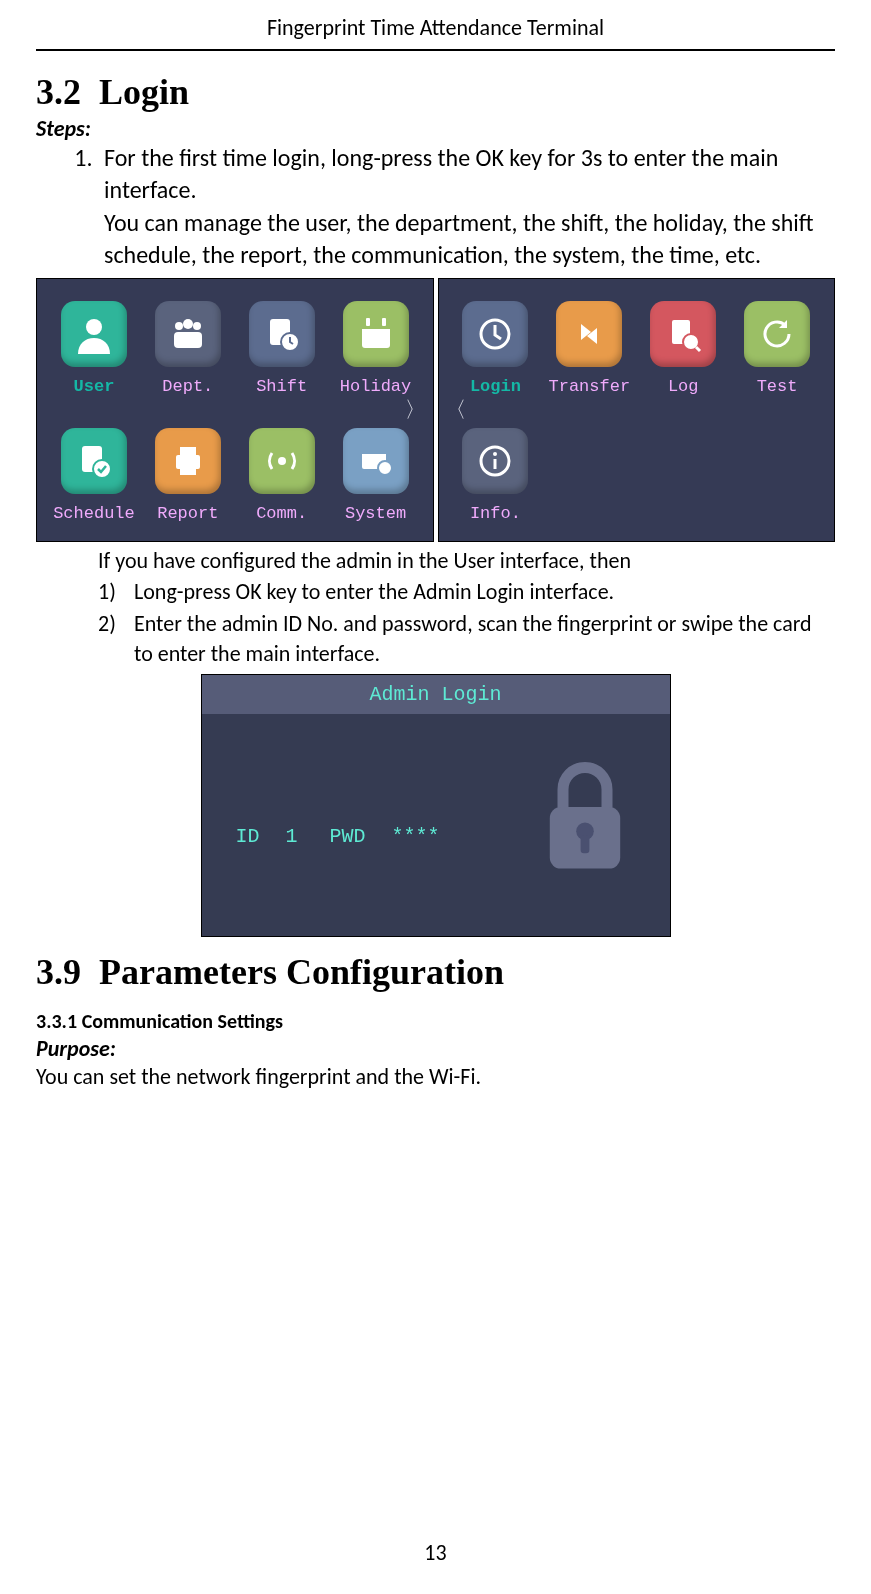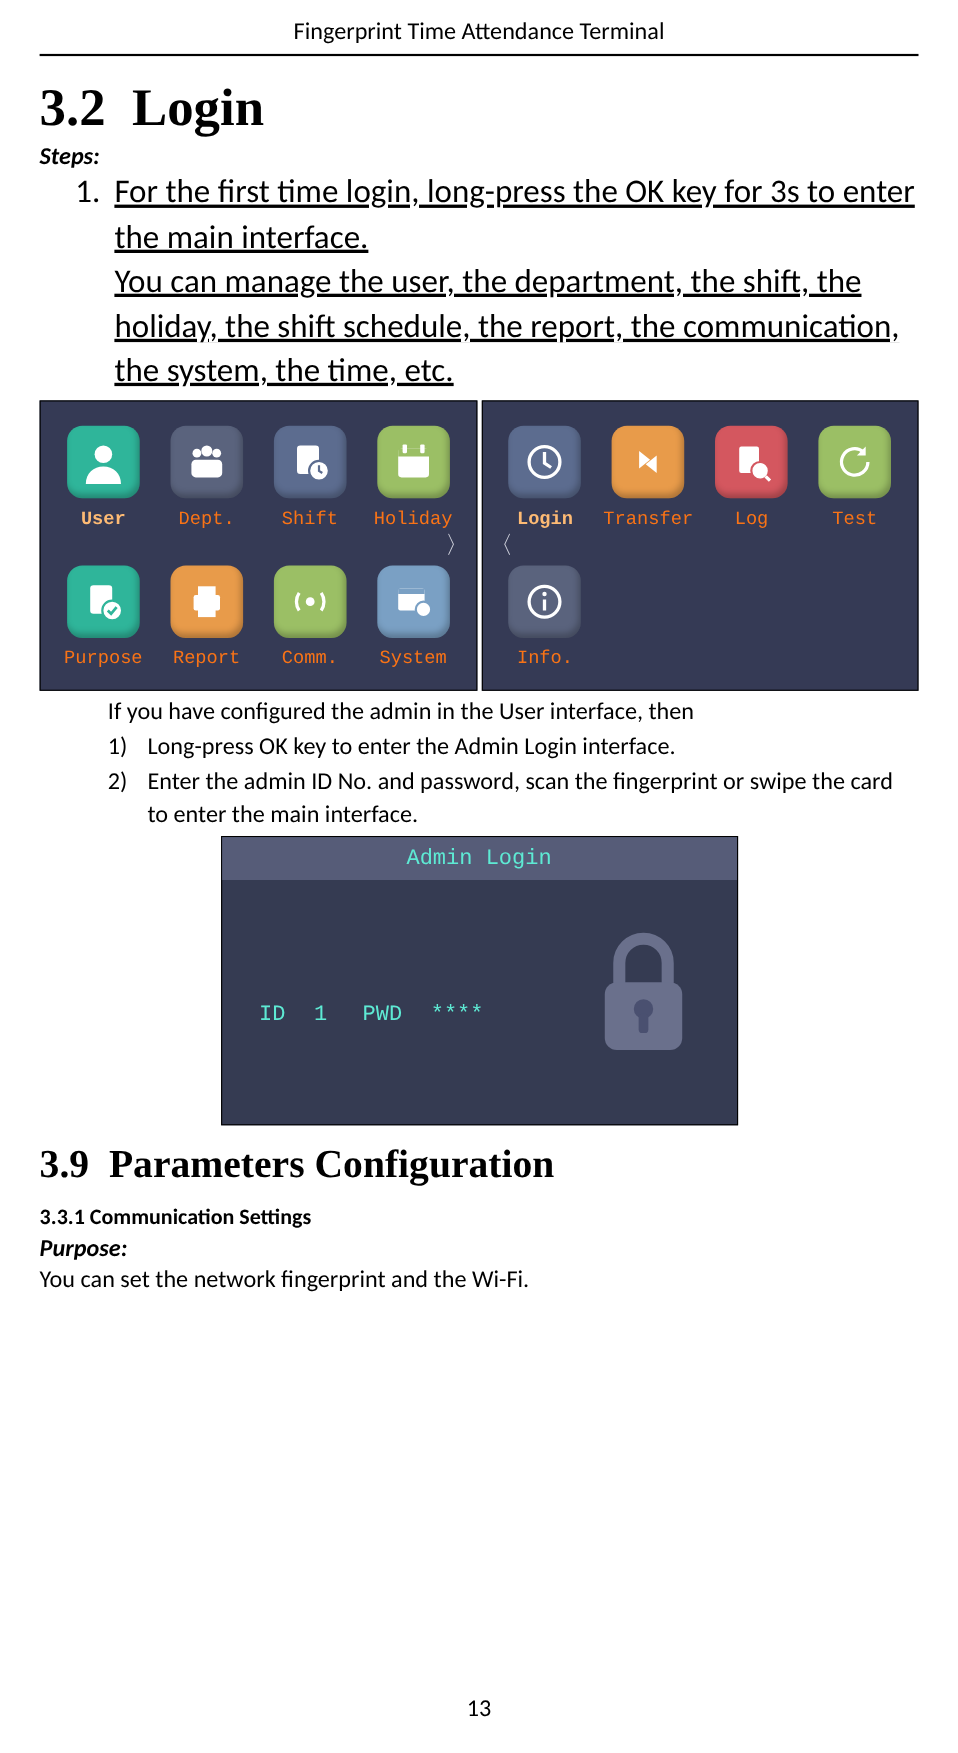--- a/index.html
+++ b/index.html
@@ -18,36 +18,35 @@
     font-size: 22px;
     padding: 14px 0 8px 0;
   }
   .header-rule {
     border: none;
     border-top: 2px solid #000;
     margin: 0 0 20px 0;
   }
   .h2 {
     font-family: "Times New Roman", Times, serif;
-    font-size: 48px;
+    font-size: 36px;
     font-weight: bold;
     margin: 18px 0 0 0;
   }
   .steps-label, .purpose-label {
     font-weight: bold;
     font-style: italic;
     font-size: 22px;
     margin-top: 2px;
   }
   ol.numbered {
     list-style: decimal;
     margin: 0 0 0 62px;
-    font-size: 30px;
+    font-size: 24px;
     line-height: 1.35;
-    text-decoration: underline;
   }
   ol.numbered > li { padding-left: 6px; margin-bottom: 2px; }
   ol.paren {
     list-style: none;
     counter-reset: paren;
     margin: 2px 0 6px 62px;
     font-size: 22px;
     line-height: 1.35;
   }
   ol.paren > li {
@@ -96,24 +95,24 @@
     border-radius:14px;
     position:relative;
     box-shadow: inset -2px -4px 6px rgba(0,0,0,.25);
     display:flex; align-items:center; justify-content:center;
   }
   .tile svg { width:40px; height:40px; }
   .label {
     margin-top:10px;
     font-family: "Courier New", monospace;
     font-size:17px;
-    color:#f97316;
+    color:#f0abfc;
     white-space:nowrap;
   }
-  .label.sel { color:#fdba74; font-weight:bold; }
+  .label.sel { color:#14b8a6; font-weight:bold; }
   .pager {
     position:absolute;
     top:50%;
     transform:translateY(-50%);
     color:#cfd1dc;
     font-size:22px;
     font-family:"Courier New", monospace;
   }
   .pager.right { right:6px; }
   .pager.left { left:6px; }
@@ -252,21 +251,21 @@
       </div>
 
       <div class="cell">
         <div class="tile t-teal">
           <svg viewBox="0 0 40 40" fill="#fff">
               <rect x="8" y="5" width="20" height="26" rx="3"></rect>
               <circle cx="28" cy="28" r="9" fill="#fff" stroke="#2fb59a" stroke-width="2"></circle>
               <path d="M24 28l3 3 5-6" stroke="#2fb59a" stroke-width="2.5" fill="none"></path>
             </svg>
         </div>
-        <div class="label">Purpose</div>
+        <div class="label">Schedule</div>
       </div>
 
       <div class="cell">
         <div class="tile t-orange">
           <svg viewBox="0 0 40 40" fill="#fff">
               <rect x="8" y="14" width="24" height="14" rx="2"></rect>
               <rect x="12" y="6" width="16" height="8"></rect>
               <rect x="12" y="24" width="16" height="10"></rect>
             </svg>
         </div>

